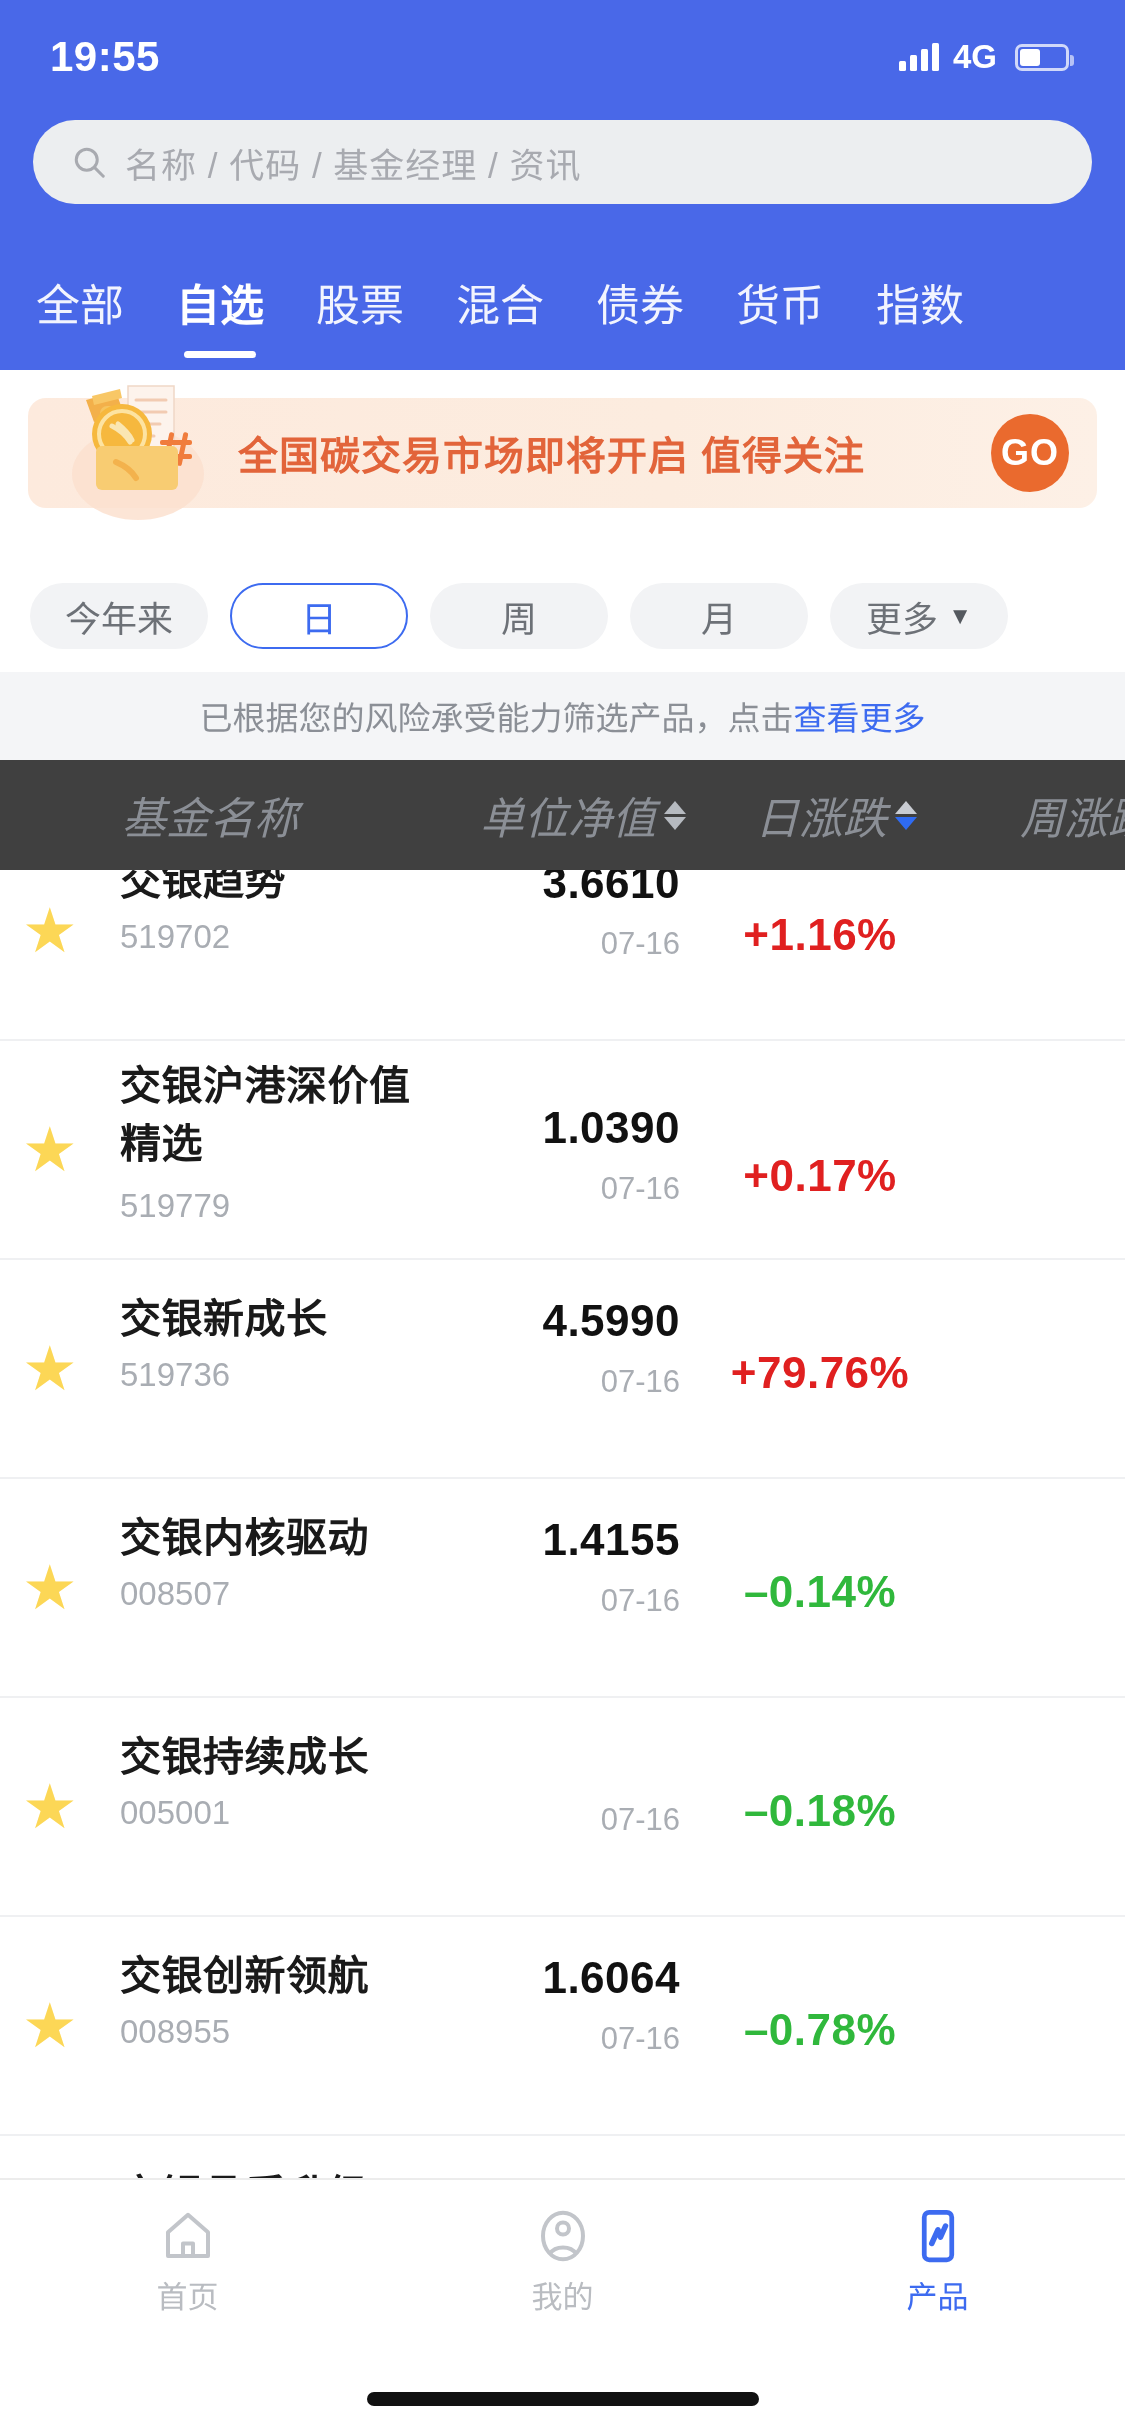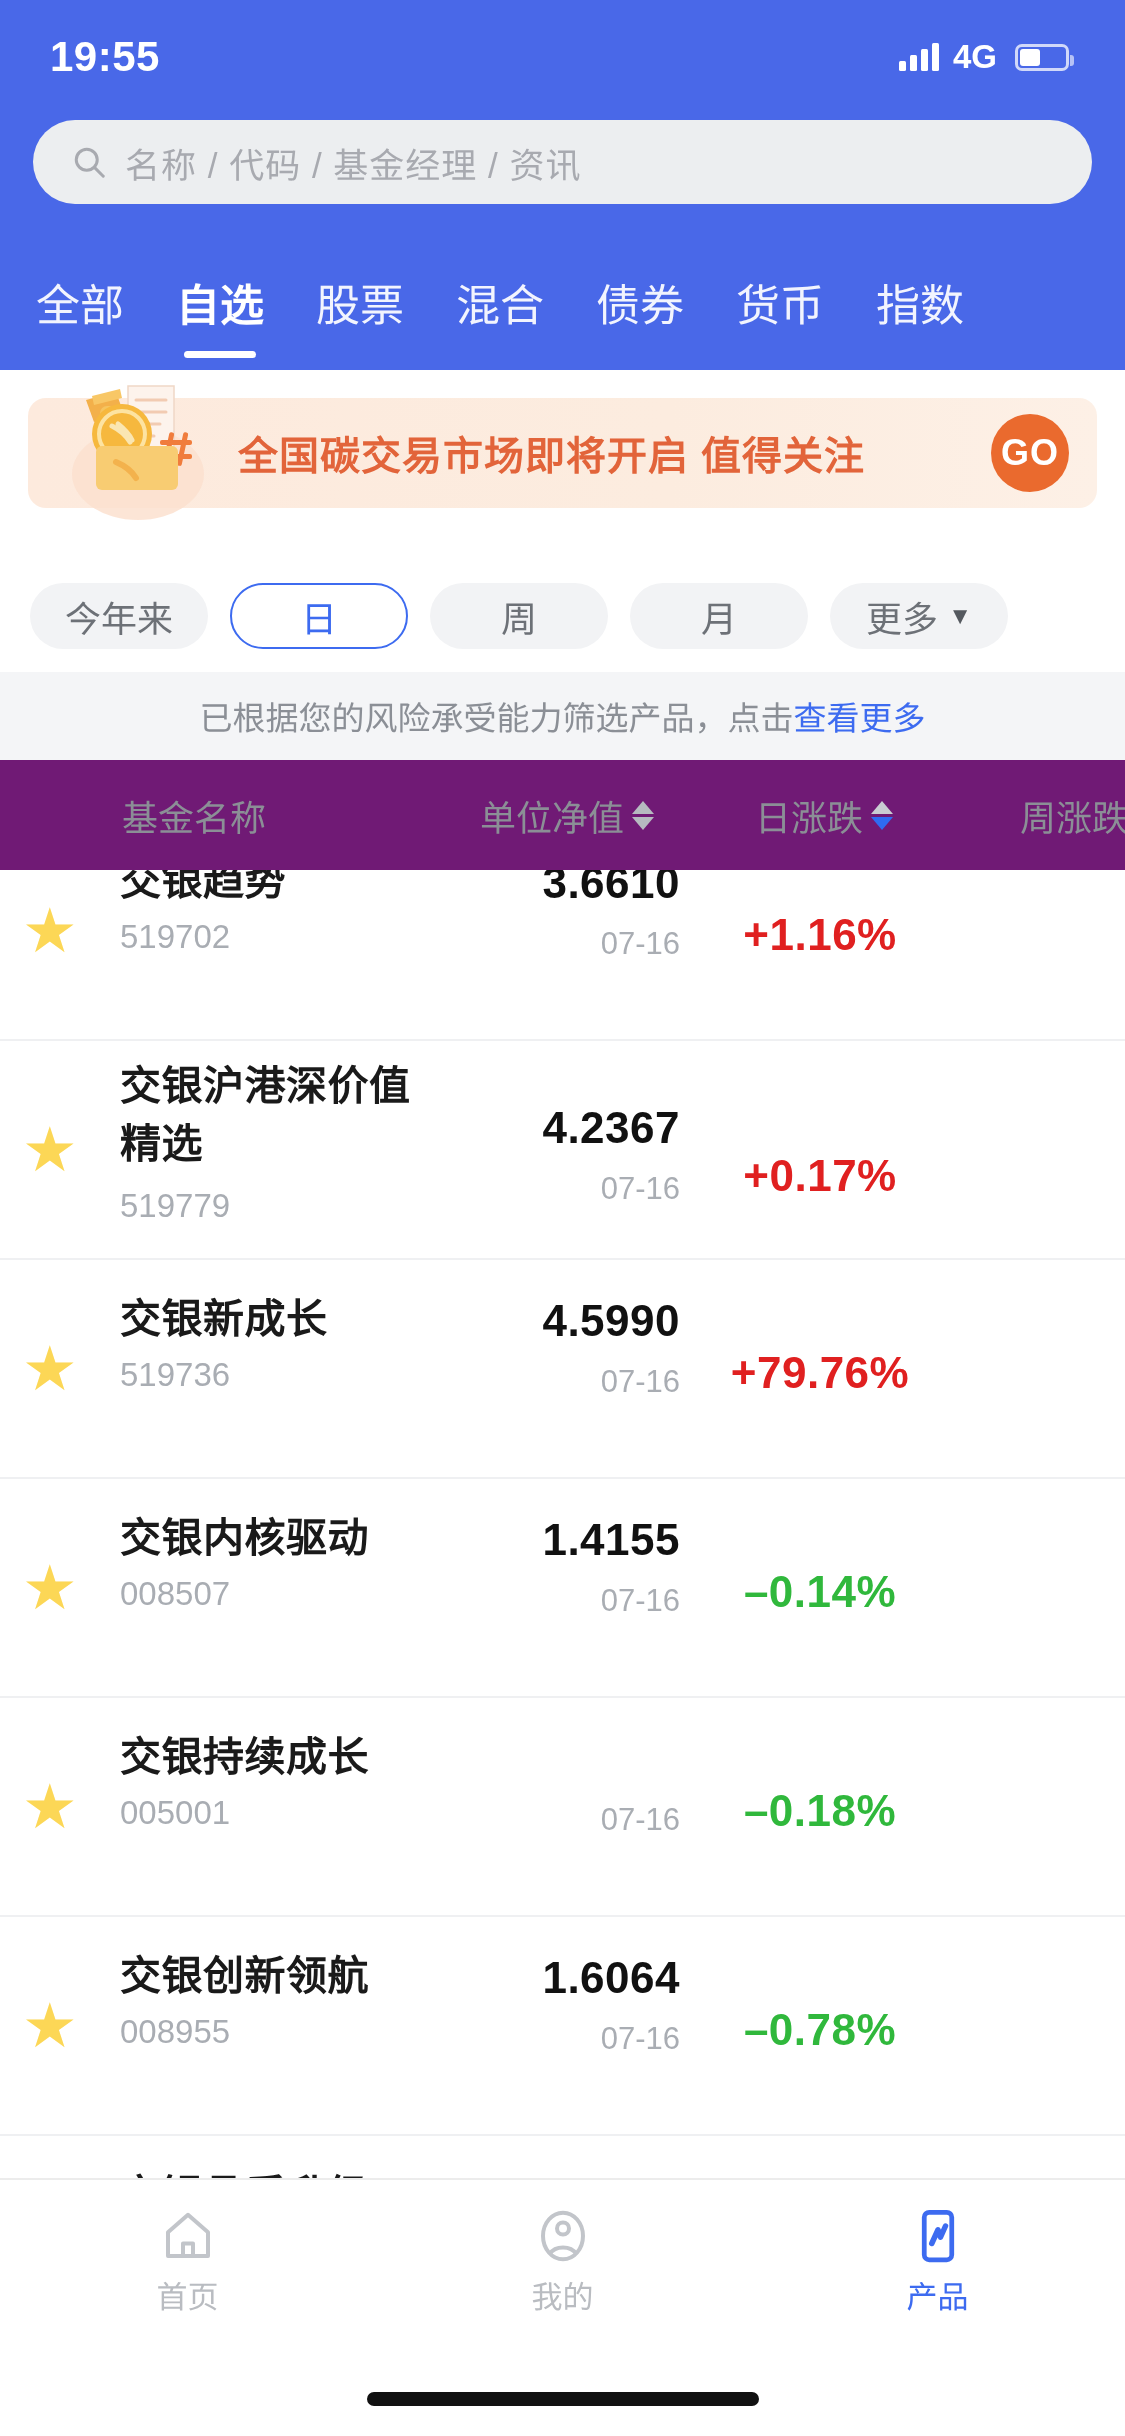--- a/index.html
+++ b/index.html
@@ -108,22 +108,22 @@
   .risk {
     position:absolute; top:672px; left:0; width:1125px; height:88px;
     background:#f4f5f7; display:flex; align-items:center; justify-content:center;
     font-size:33px; color:#8b8f96;
   }
   .risk .link { color:#3d6bf0; }
 
   
   .thead {
     position:absolute; top:760px; left:0; width:1125px; height:110px;
-    background:#701a75; display:flex; align-items:center;
-    font-size:36px; color:#8b8f96;
+    background:#404040; display:flex; align-items:center;
+    font-size:44px; color:#8b8f96;font-style:italic;
   }
   .th-name { position:absolute; left:122px; }
   .th-nav  { position:absolute; left:480px; display:flex; align-items:center; }
   .th-day  { position:absolute; left:755px; display:flex; align-items:center; }
   .th-week { position:absolute; left:1020px; white-space:nowrap; }
   .sort { display:inline-flex; flex-direction:column; margin-left:8px; gap:3px; }
   .sort i { width:0; height:0; border-left:11px solid transparent; border-right:11px solid transparent; display:block; }
   .sort i.up   { border-bottom:13px solid #b6bac0; }
   .sort i.down { border-top:13px solid #b6bac0; }
   .sort.active i.down { border-top-color:#2f6bf2; }
@@ -325,21 +325,21 @@
         <span class="fcode">519702</span>
         <span class="fnav">3.6610</span>
         <span class="fdate">07-16</span>
         <span class="fchg up">+1.16%</span>
       </div>
 
       <div class="row two">
         <span class="star">★</span>
         <span class="fname">交银沪港深价值精选</span>
         <span class="fcode">519779</span>
-        <span class="fnav">4.2367</span>
+        <span class="fnav">1.0390</span>
         <span class="fdate">07-16</span>
         <span class="fchg up">+0.17%</span>
       </div>
 
       <div class="row single">
         <span class="star">★</span>
         <span class="fname">交银新成长</span>
         <span class="fcode">519736</span>
         <span class="fnav">4.5990</span>
         <span class="fdate">07-16</span>

